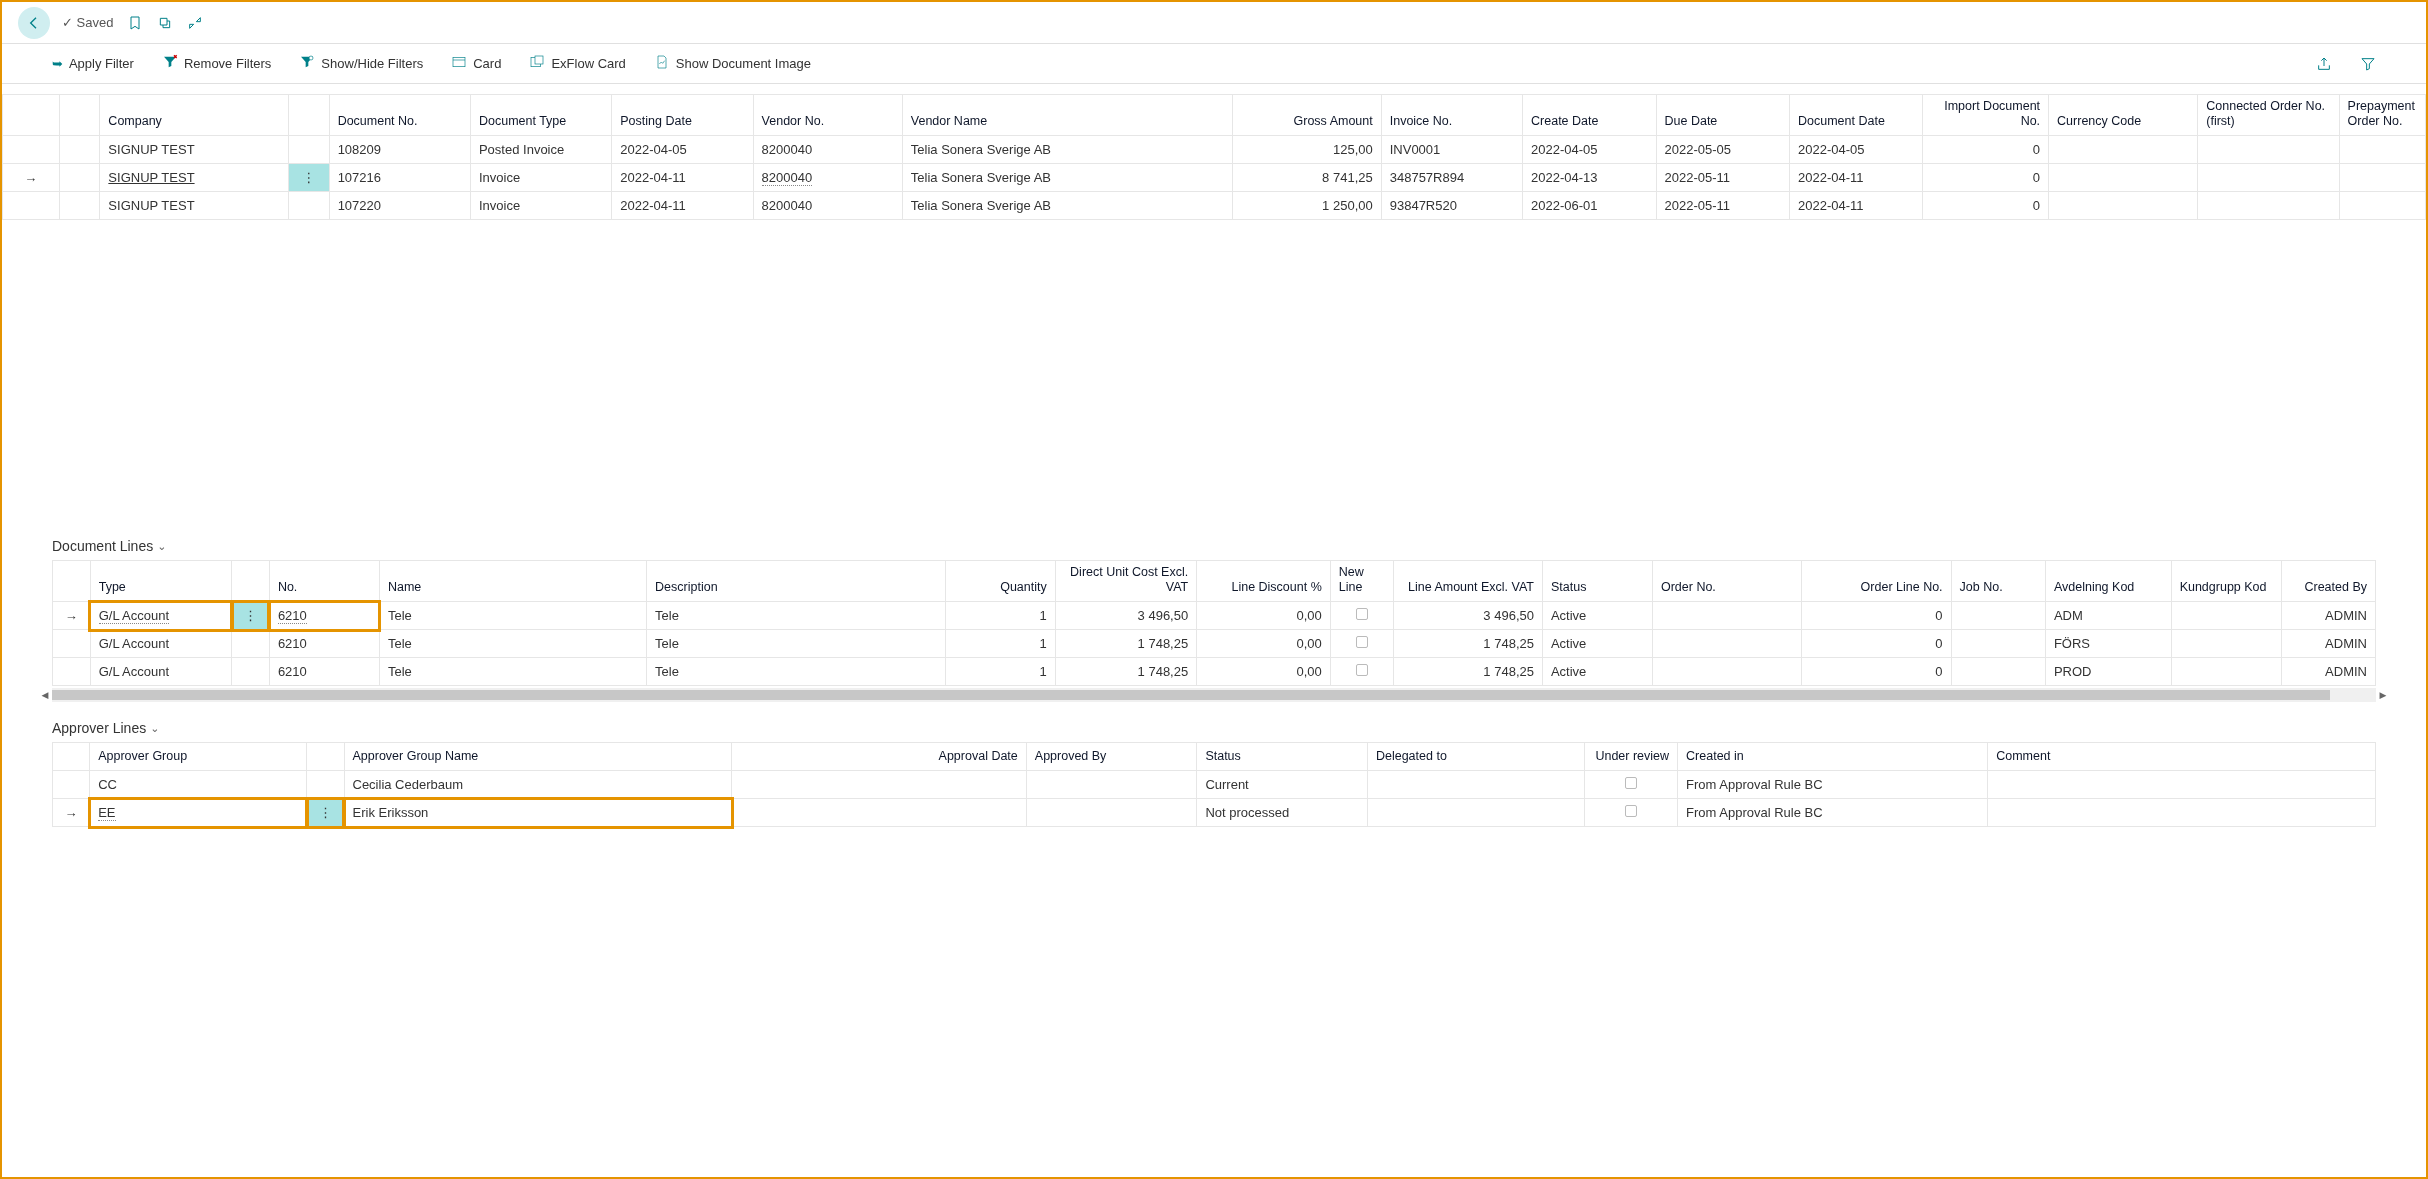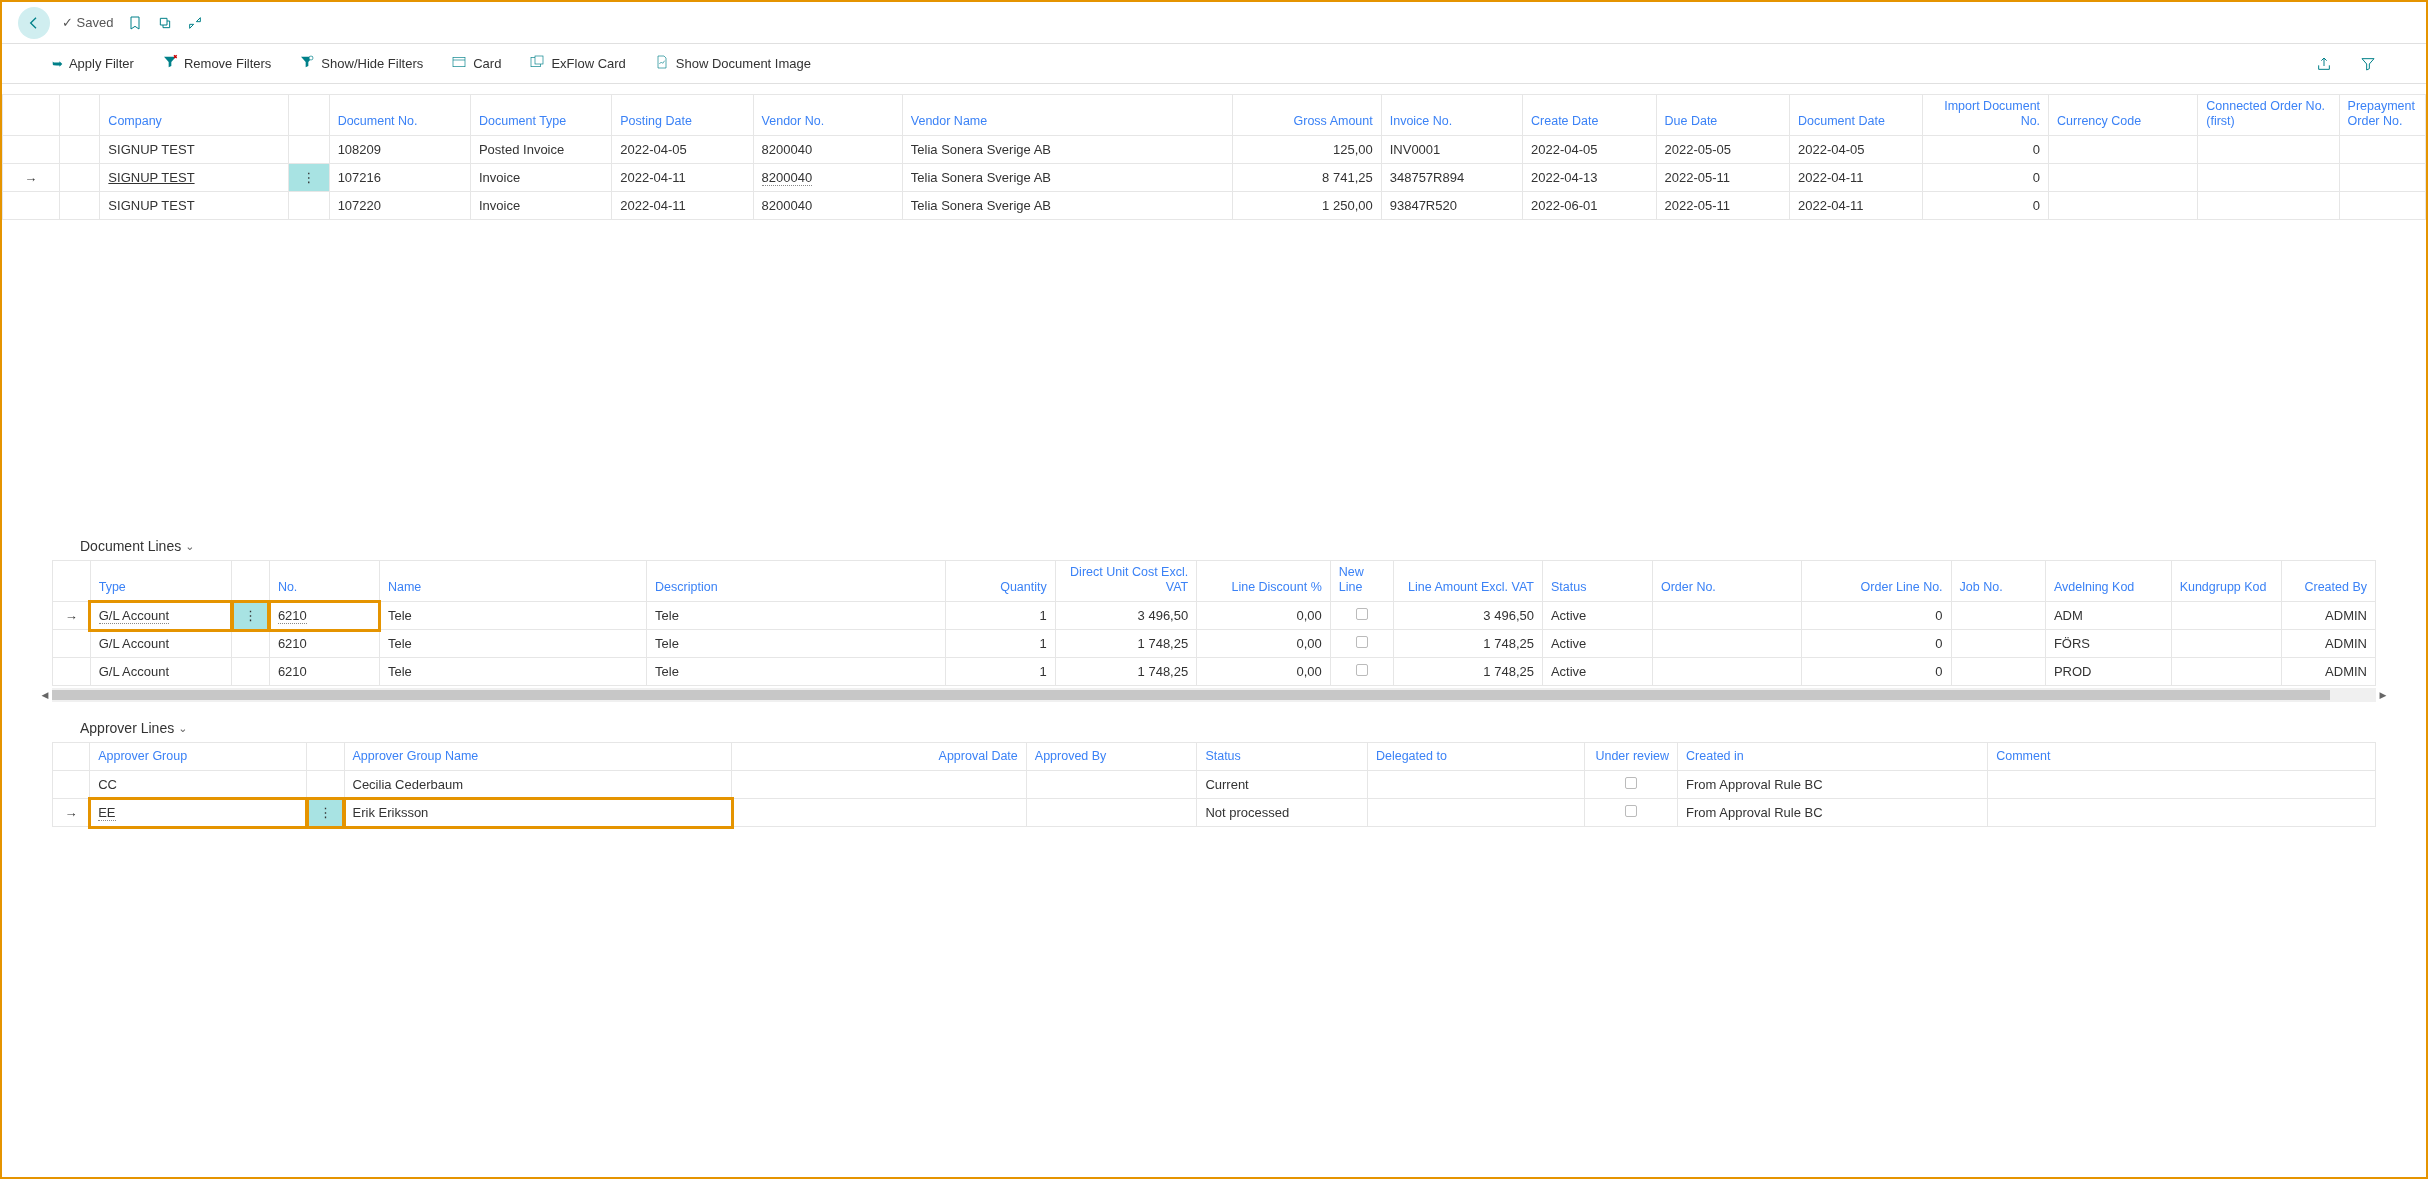--- a/index.html
+++ b/index.html
@@ -52,29 +52,29 @@
   table.grid th, table.grid td {
     border: 1px solid #e6e6e6;
     padding: 4px 8px;
     text-align: left;
     font-weight: normal;
     color: #333;
     height: 28px;
     overflow: hidden;
     white-space: nowrap;
   }
-  table.grid th { color: #3b82f6; font-size: 12.5px; vertical-align: bottom; line-height:1.2; padding-bottom:6px;}
+  table.grid th { color: #0f172a; font-size: 12.5px; vertical-align: bottom; line-height:1.2; padding-bottom:6px;}
   table.grid th.wrap { white-space: normal; }
   .num { text-align: right !important; }
   .arrow-cell { width: 36px; text-align:center !important; color:#666; }
   .menu-cell { width: 26px; text-align:center !important; color:#666; }
   .menu-active { background:#a8e3e3; }
   .link-underline { text-decoration: underline; }
   .dotted { border-bottom:1px dotted #888; }
-  .section-title { padding: 18px 50px 6px; font-size: 14px; color:#333; display:flex; align-items:center; gap:4px;margin-left:28px;}
+  .section-title { padding: 18px 50px 6px; font-size: 14px; color:#333; display:flex; align-items:center; gap:4px;}
   .chev { color:#666; font-size:11px; }
   .hl-orange { outline: 3px solid #e59400; outline-offset:-1px; }
   .scroll-track { height:14px; background:#f0f0f0; margin:0 50px; position:relative; }
   .scroll-thumb { position:absolute; left:0; top:2px; height:10px; width:98%; background:#c7c7c7; }
   .scroll-arrow { position:absolute; top:0; width:14px; height:14px; display:flex; align-items:center; justify-content:center; color:#666; font-size:9px;}
   .scroll-arrow.left{ left:-14px;} .scroll-arrow.right{ right:-14px;}
   svg.i { width:16px; height:16px; }
   .cb { display:inline-block; width:12px; height:12px; border:1px solid #bbb; border-radius:2px; }
 </style>
 </head>

